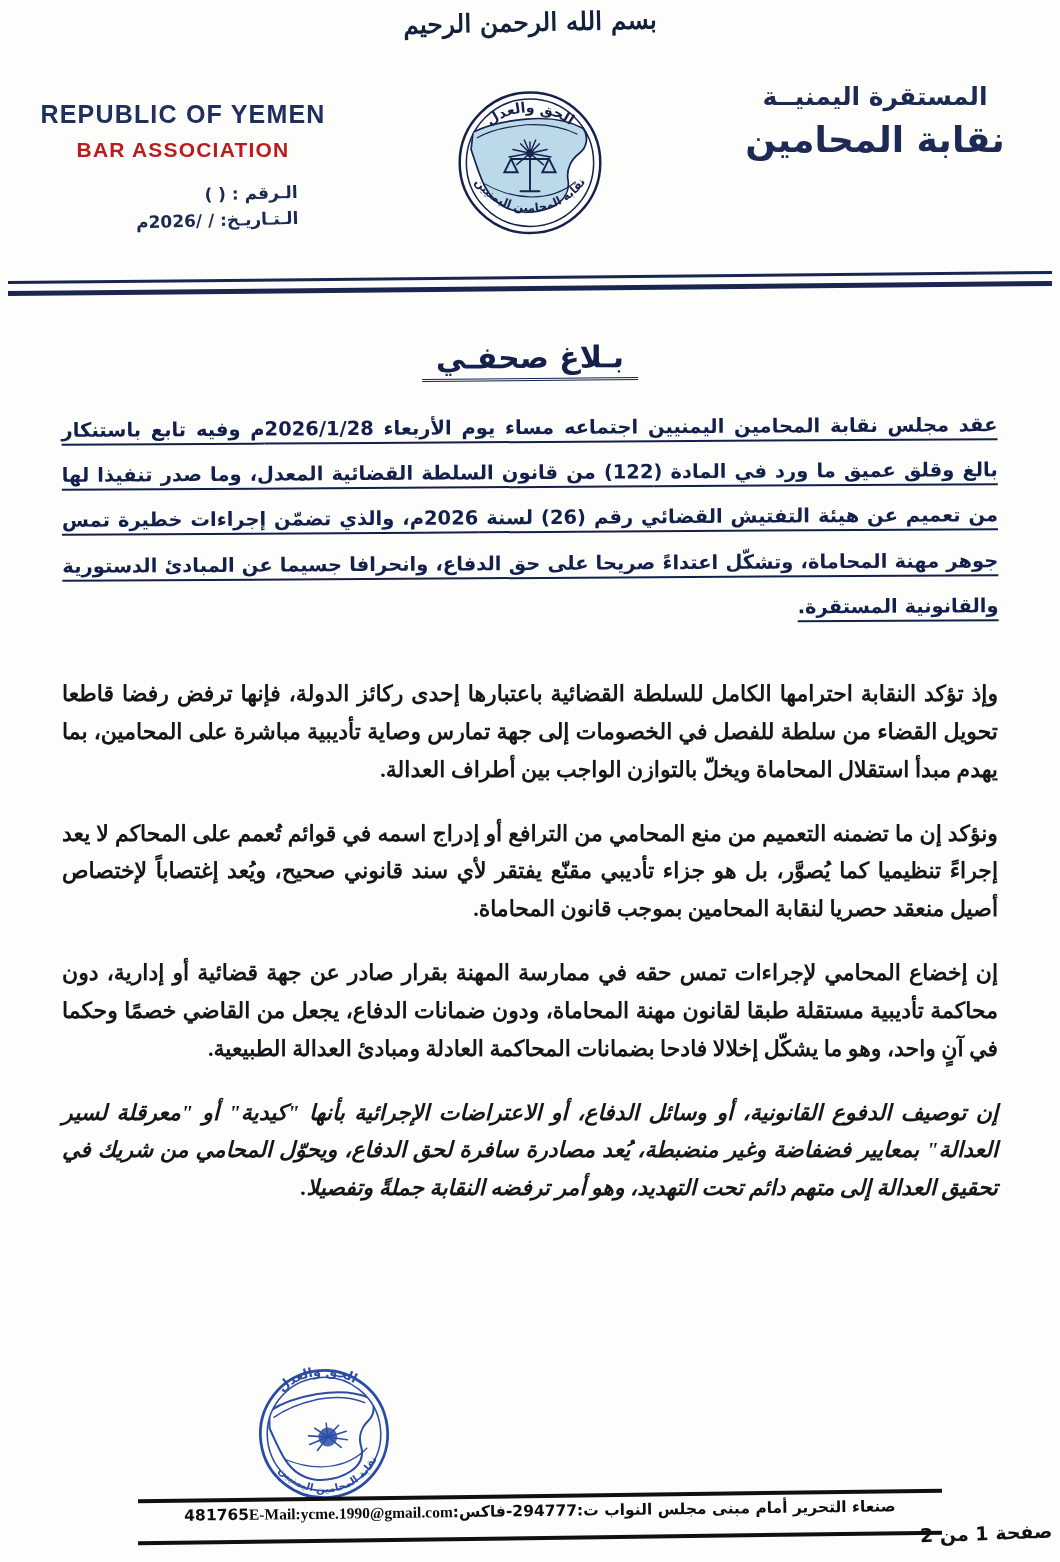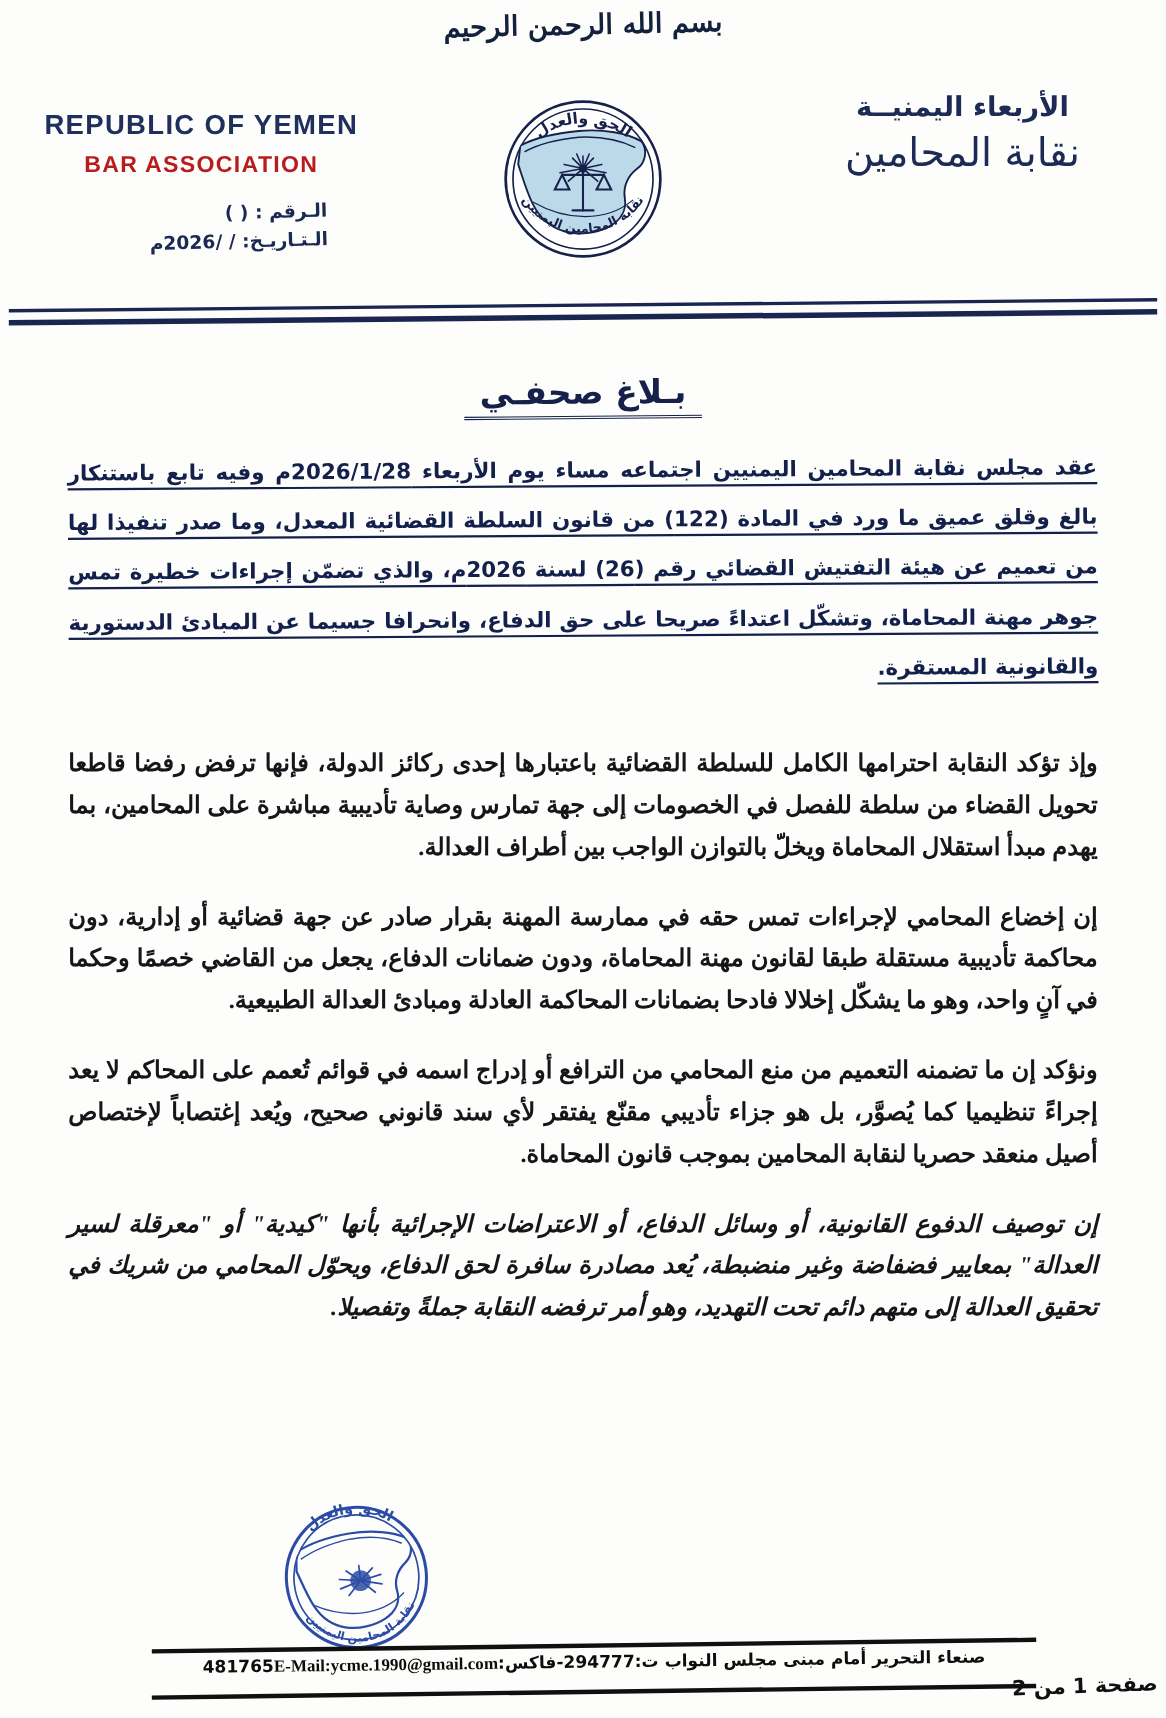--- a/index.html
+++ b/index.html
@@ -96,21 +96,21 @@
   }
   .hdr-right .r1 {
     font-family: "DejaVu Sans", sans-serif;
     font-size: 25px;
     font-weight: bold;
     letter-spacing: 0px;
   }
   .hdr-right .r2 {
     font-family: "DejaVu Sans", sans-serif;
     font-size: 36px;
-    font-weight: normal;
+    font-weight: bold;
     margin-top: 8px;
   }
 
   .rule-group {
     position: absolute;
     top: 272px;
     left: 8px;
     right: 8px;
     height: 26px;
   }
@@ -306,41 +306,41 @@
     <div class="hdr-left">
       <div class="l1">REPUBLIC OF YEMEN</div>
       <div class="l2">BAR ASSOCIATION</div>
       <div class="refblock">
         <div class="rowr">الـرقم  :   (        )</div>
         <div class="rowr">الـتـاريـخ:    /   /2026م</div>
       </div>
     </div>
 
     <div class="hdr-right">
-      <div class="r1">الأربعاء اليمنيــة</div>
+      <div class="r1">المستقرة اليمنيــة</div>
       <div class="r2">نقابة المحامين</div>
     </div>
   </div>
 
   <div class="rule-group">
     <div class="r ra"></div>
     <div class="r rb"></div>
   </div>
 
   <div class="body-area">
 
     <div class="doc-title">
       <span>بـلاغ صحفـي</span>
     </div>
 
     <div class="lede">عقد مجلس نقابة المحامين اليمنيين اجتماعه مساء يوم الأربعاء 2026/1/28م وفيه تابع باستنكار بالغ وقلق عميق ما ورد في المادة (122) من قانون السلطة القضائية المعدل، وما صدر تنفيذا لها من تعميم عن هيئة التفتيش القضائي رقم (26) لسنة 2026م، والذي تضمّن إجراءات خطيرة تمس جوهر مهنة المحاماة، وتشكّل اعتداءً صريحا على حق الدفاع، وانحرافا جسيما عن المبادئ الدستورية والقانونية المستقرة.</div>
 
     <p class="para">وإذ تؤكد النقابة احترامها الكامل للسلطة القضائية باعتبارها إحدى ركائز الدولة، فإنها ترفض رفضا قاطعا تحويل القضاء من سلطة للفصل في الخصومات إلى جهة تمارس وصاية تأديبية مباشرة على المحامين، بما يهدم مبدأ استقلال المحاماة ويخلّ بالتوازن الواجب بين أطراف العدالة.</p>
+    <p class="para">ونؤكد إن ما تضمنه التعميم من منع المحامي من الترافع أو إدراج اسمه في قوائم تُعمم على المحاكم لا يعد إجراءً تنظيميا كما يُصوَّر، بل هو جزاء تأديبي مقنّع يفتقر لأي سند قانوني صحيح، ويُعد إغتصاباً لإختصاص أصيل منعقد حصريا لنقابة المحامين بموجب قانون المحاماة.</p>
     <p class="para">إن إخضاع المحامي لإجراءات تمس حقه في ممارسة المهنة بقرار صادر عن جهة قضائية أو إدارية، دون محاكمة تأديبية مستقلة طبقا لقانون مهنة المحاماة، ودون ضمانات الدفاع، يجعل من القاضي خصمًا وحكما في آنٍ واحد، وهو ما يشكّل إخلالا فادحا بضمانات المحاكمة العادلة ومبادئ العدالة الطبيعية.</p>
-    <p class="para">ونؤكد إن ما تضمنه التعميم من منع المحامي من الترافع أو إدراج اسمه في قوائم تُعمم على المحاكم لا يعد إجراءً تنظيميا كما يُصوَّر، بل هو جزاء تأديبي مقنّع يفتقر لأي سند قانوني صحيح، ويُعد إغتصاباً لإختصاص أصيل منعقد حصريا لنقابة المحامين بموجب قانون المحاماة.</p>
     <p class="para">إن توصيف الدفوع القانونية، أو وسائل الدفاع، أو الاعتراضات الإجرائية بأنها "كيدية" أو "معرقلة لسير العدالة" بمعايير فضفاضة وغير منضبطة، يُعد مصادرة سافرة لحق الدفاع، ويحوّل المحامي من شريك في تحقيق العدالة إلى متهم دائم تحت التهديد، وهو أمر ترفضه النقابة جملةً وتفصيلا.</p>
   </div>
 
   <div class="stamp">
     <svg viewBox="0 0 200 200" width="172" height="172" aria-hidden="true">
       <defs>
         <path id="sArcTop" d="M 28,104 A 72,72 0 0 1 172,104" fill="none"></path>
         <path id="sArcBot" d="M 32,100 A 68,68 0 0 0 168,100" fill="none"></path>
         <clipPath id="stampClip">
             <circle cx="100" cy="100" r="66"></circle>

